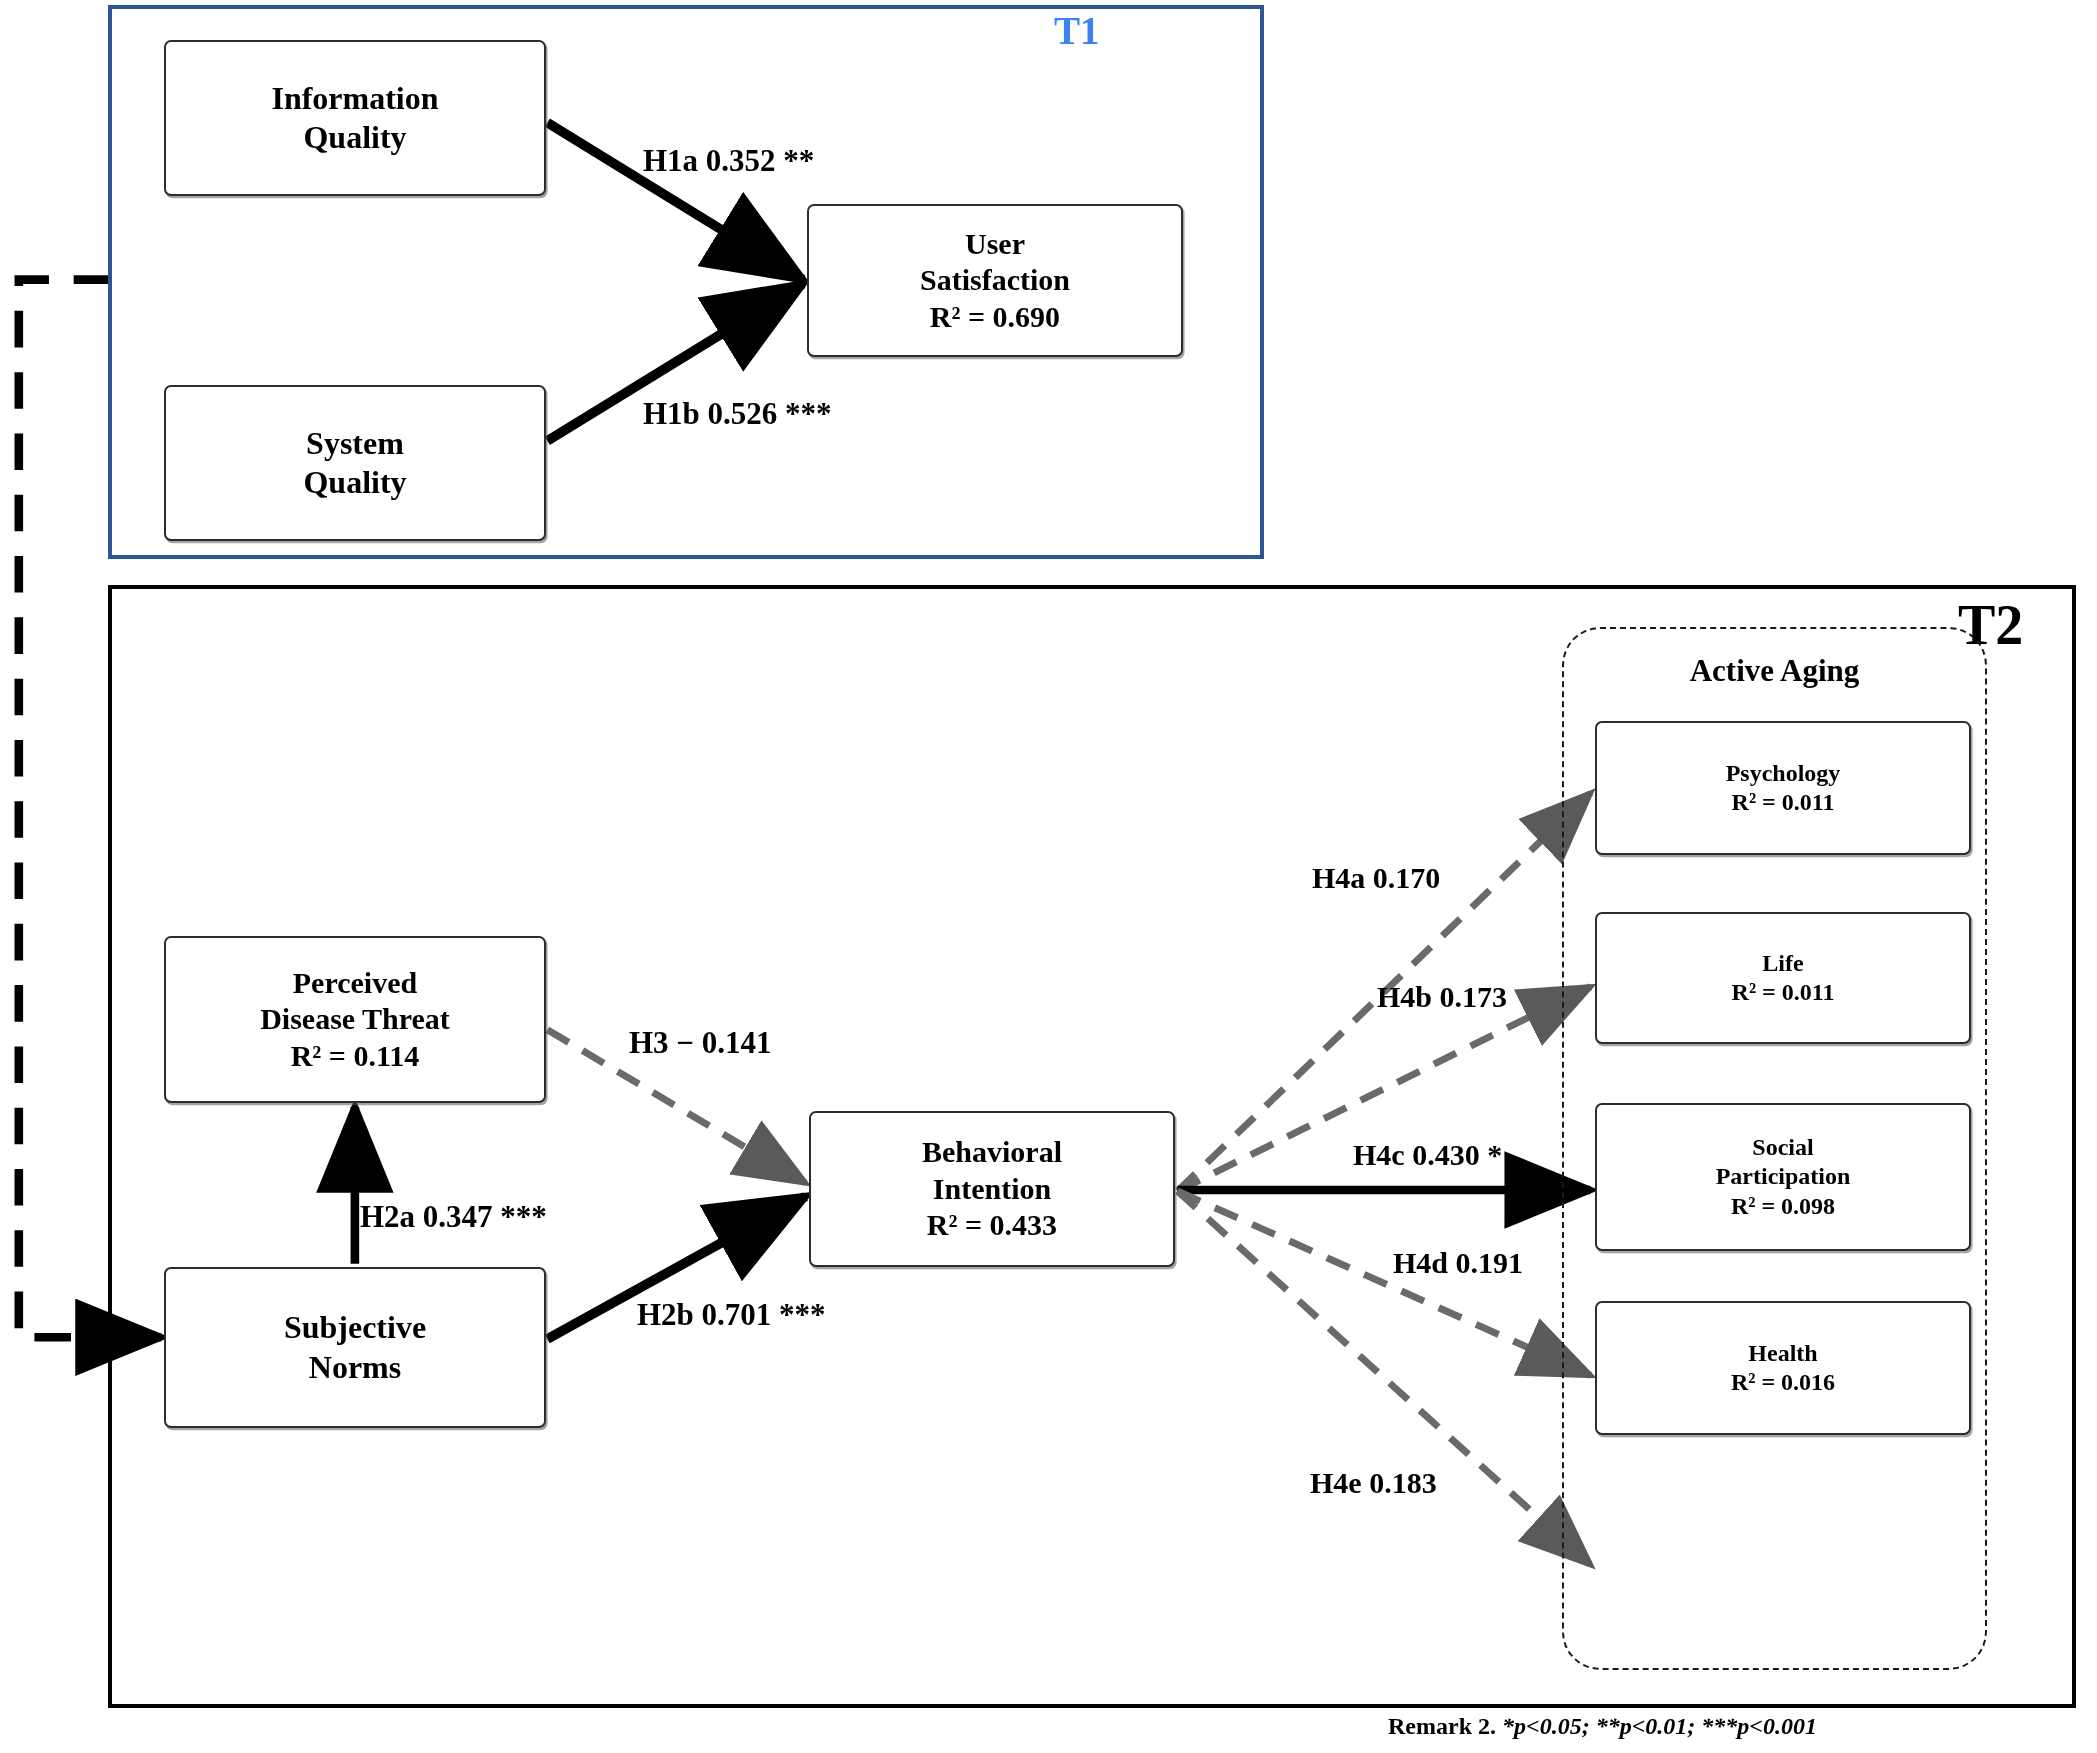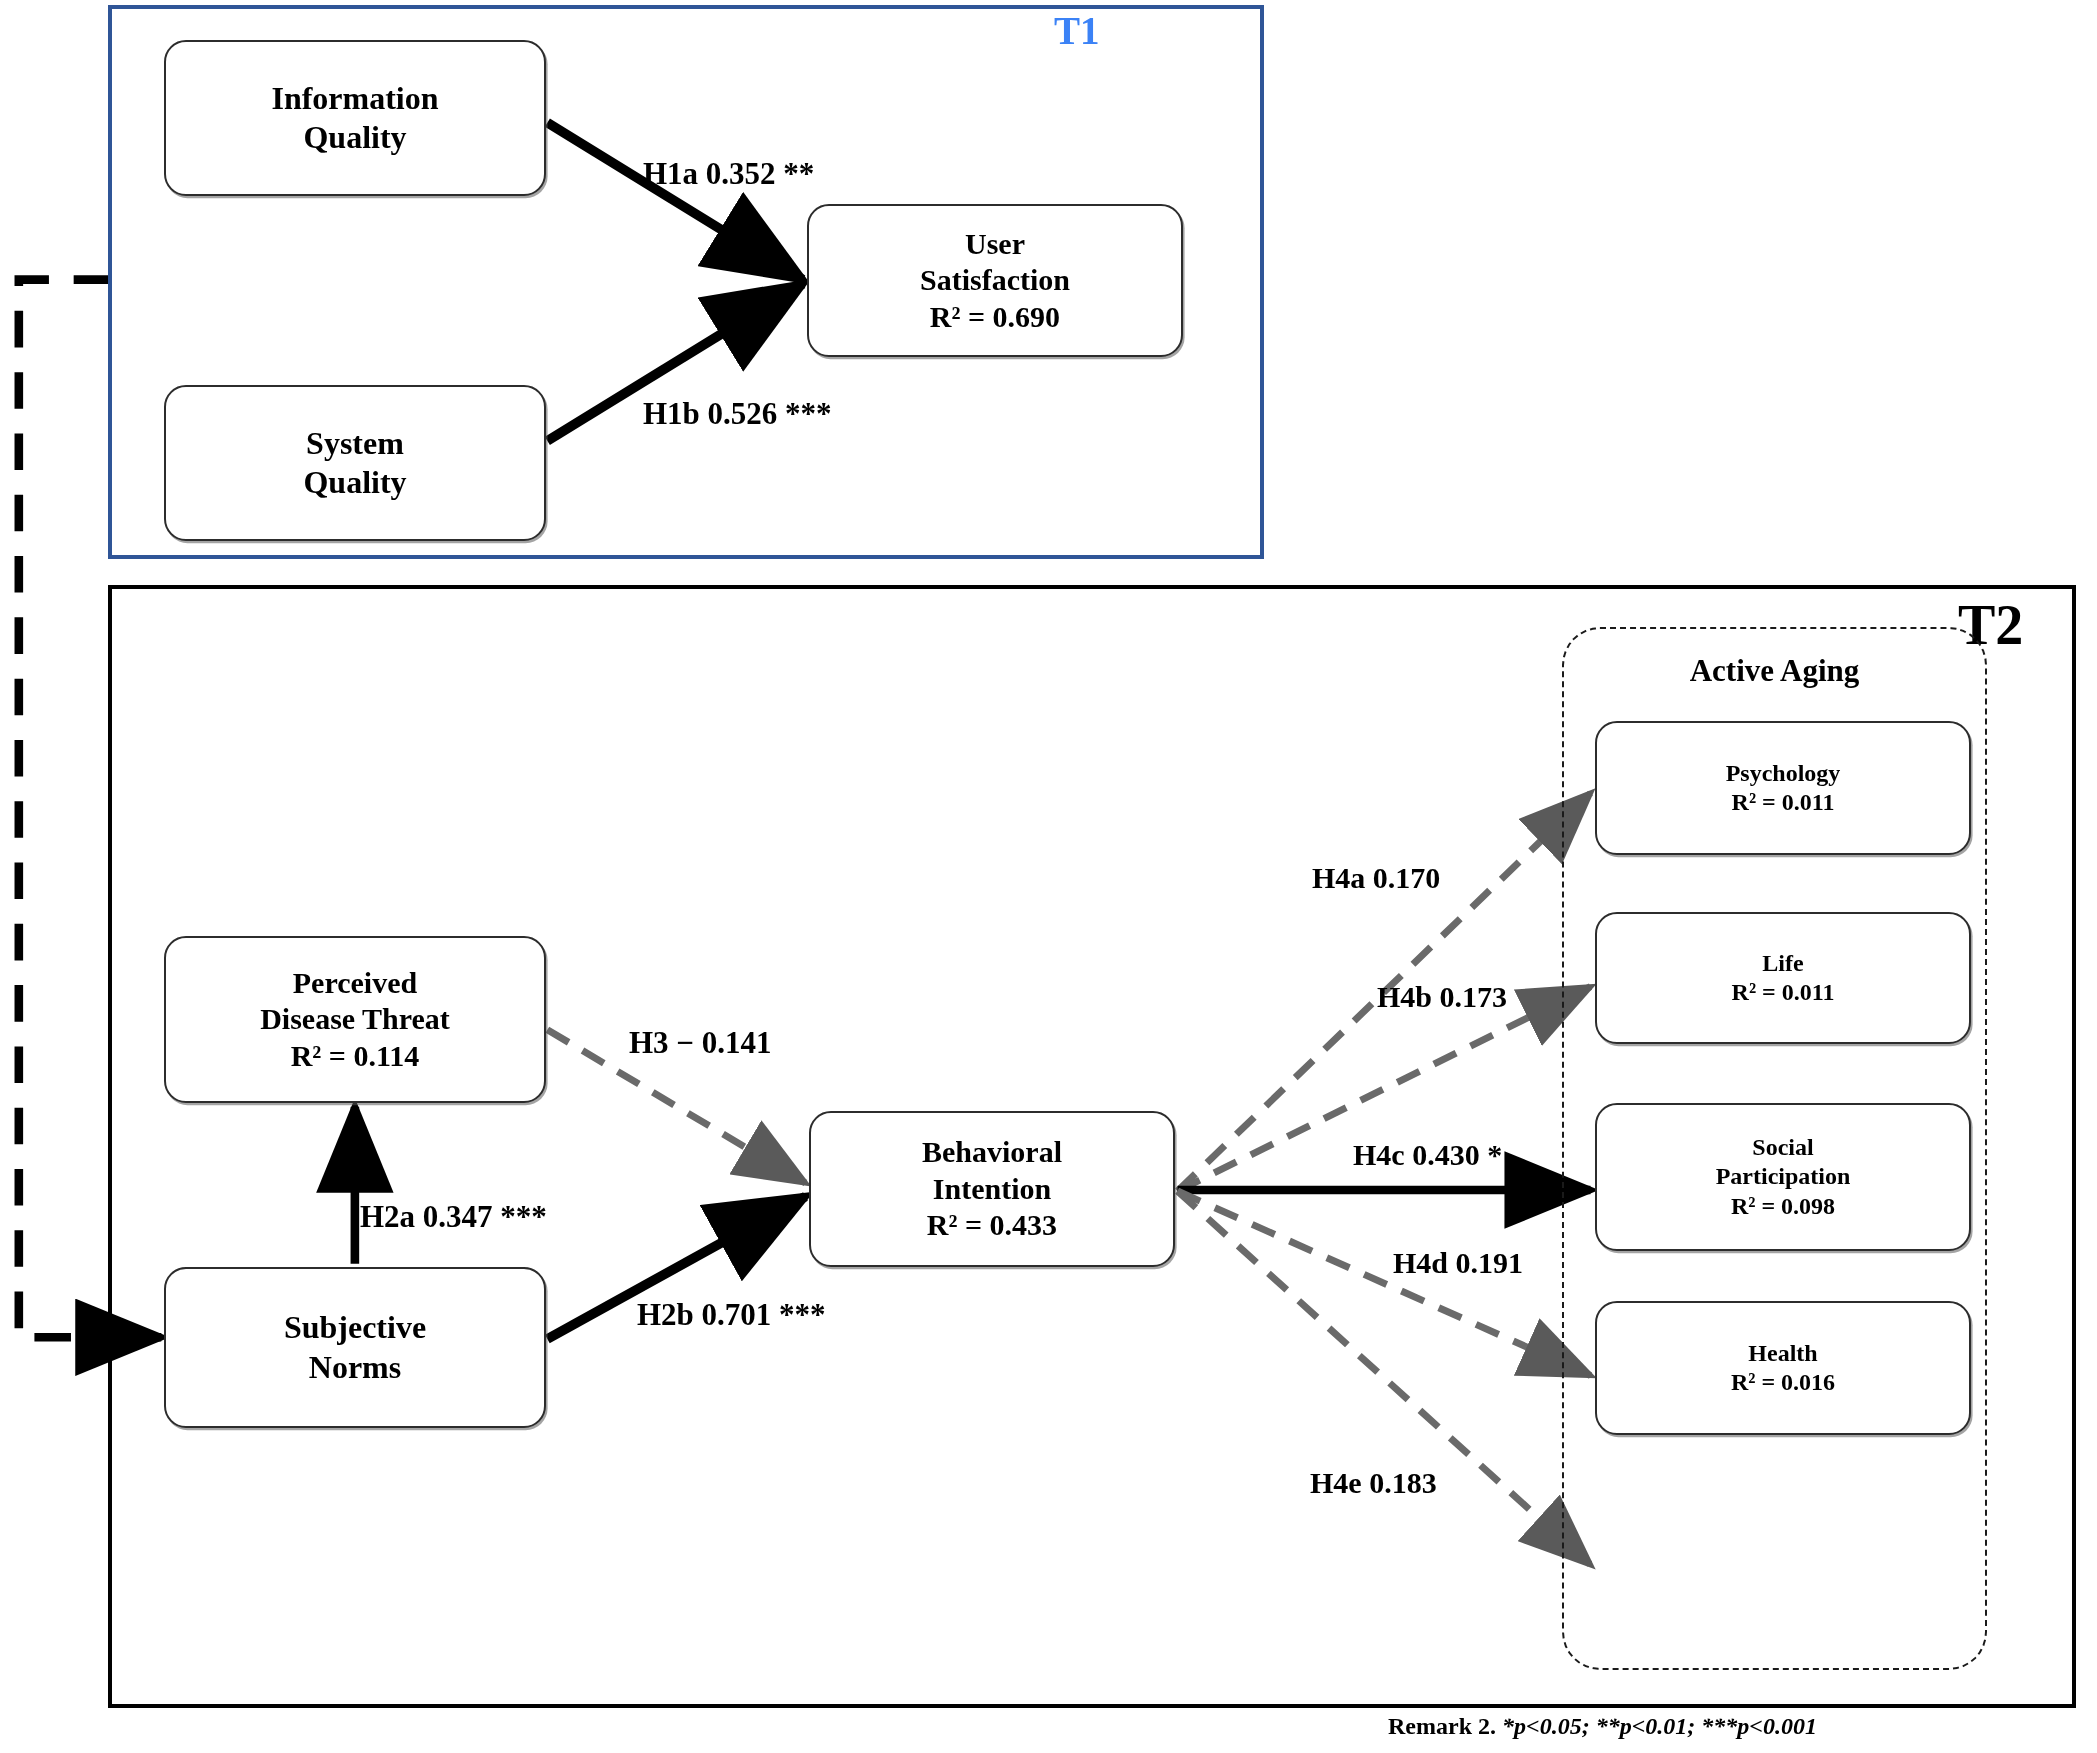--- a/index.html
+++ b/index.html
@@ -14,21 +14,21 @@
             border:4.8px solid #2f5597;box-sizing:border-box;}
   #panel-t2{left:108px;top:585px;width:1968px;height:1123px;
             border:4.8px solid #000000;box-sizing:border-box;}
 
   .panel-tag{position:absolute;font-weight:bold;line-height:1;}
   #tag-t1{left:1054px;top:10.8px;font-size:39px;color:#3b82f6;}
   #tag-t2{left:1958px;top:597px;font-size:56px;color:#000000;text-align:right;}
 
   
   .node{position:absolute;box-sizing:border-box;
-        border:2.2px solid #2c2c2c;border-radius:22px;background:#ffffff;
+        border:2.2px solid #2c2c2c;border-radius:7px;background:#ffffff;
         display:flex;flex-direction:column;align-items:center;
         justify-content:center;text-align:center;
         font-weight:bold;color:#000000;line-height:1.22;
         box-shadow:1.6px 2.2px 0 rgba(90,90,90,.55);}
   .node .ln{display:block;white-space:nowrap;}
 
   
   #n-infoq   {left:164px; top:40px;  width:382px;height:156px;font-size:32px;}
   #n-sysq    {left:164px; top:385px; width:382px;height:156px;font-size:32px;}
   #n-usersat {left:807px;top:204px; width:376px;height:153px;font-size:30px;}
@@ -47,21 +47,21 @@
   .aa-node{position:absolute;width:376px;font-size:24px;}
   #n-psy  {left:1595px;top:721px;height:134px;}
   #n-life {left:1595px;top:912px;height:132px;}
   #n-soc  {left:1595px;top:1103px;height:148px;}
   #n-hea  {left:1595px;top:1301px;height:134px;}
   #n-eco  {left:1595px;top:1492px;height:134px;}
 
   
   .plabel{position:absolute;font-weight:bold;color:#000;white-space:nowrap;
           line-height:1;}
-  #l-h1a{left:643px;top:158px; font-size:31px;}
+  #l-h1a{left:643px;top:145px; font-size:31px;}
   #l-h1b{left:643px;top:398px; font-size:31px;}
   #l-h3 {left:629px;top:1027px;font-size:31px;}
   #l-h2a{left:360px; top:1201px;font-size:31px;}
   #l-h2b{left:637px;top:1299px;font-size:31px;}
   #l-h4a{left:1312px;top:863px;font-size:30px;}
   #l-h4b{left:1377px;top:982px;font-size:30px;}
   #l-h4c{left:1353px;top:1140px;font-size:30px;}
   #l-h4d{left:1393px;top:1248px;font-size:30px;}
   #l-h4e{left:1310px;top:1468px;font-size:30px;}
 

